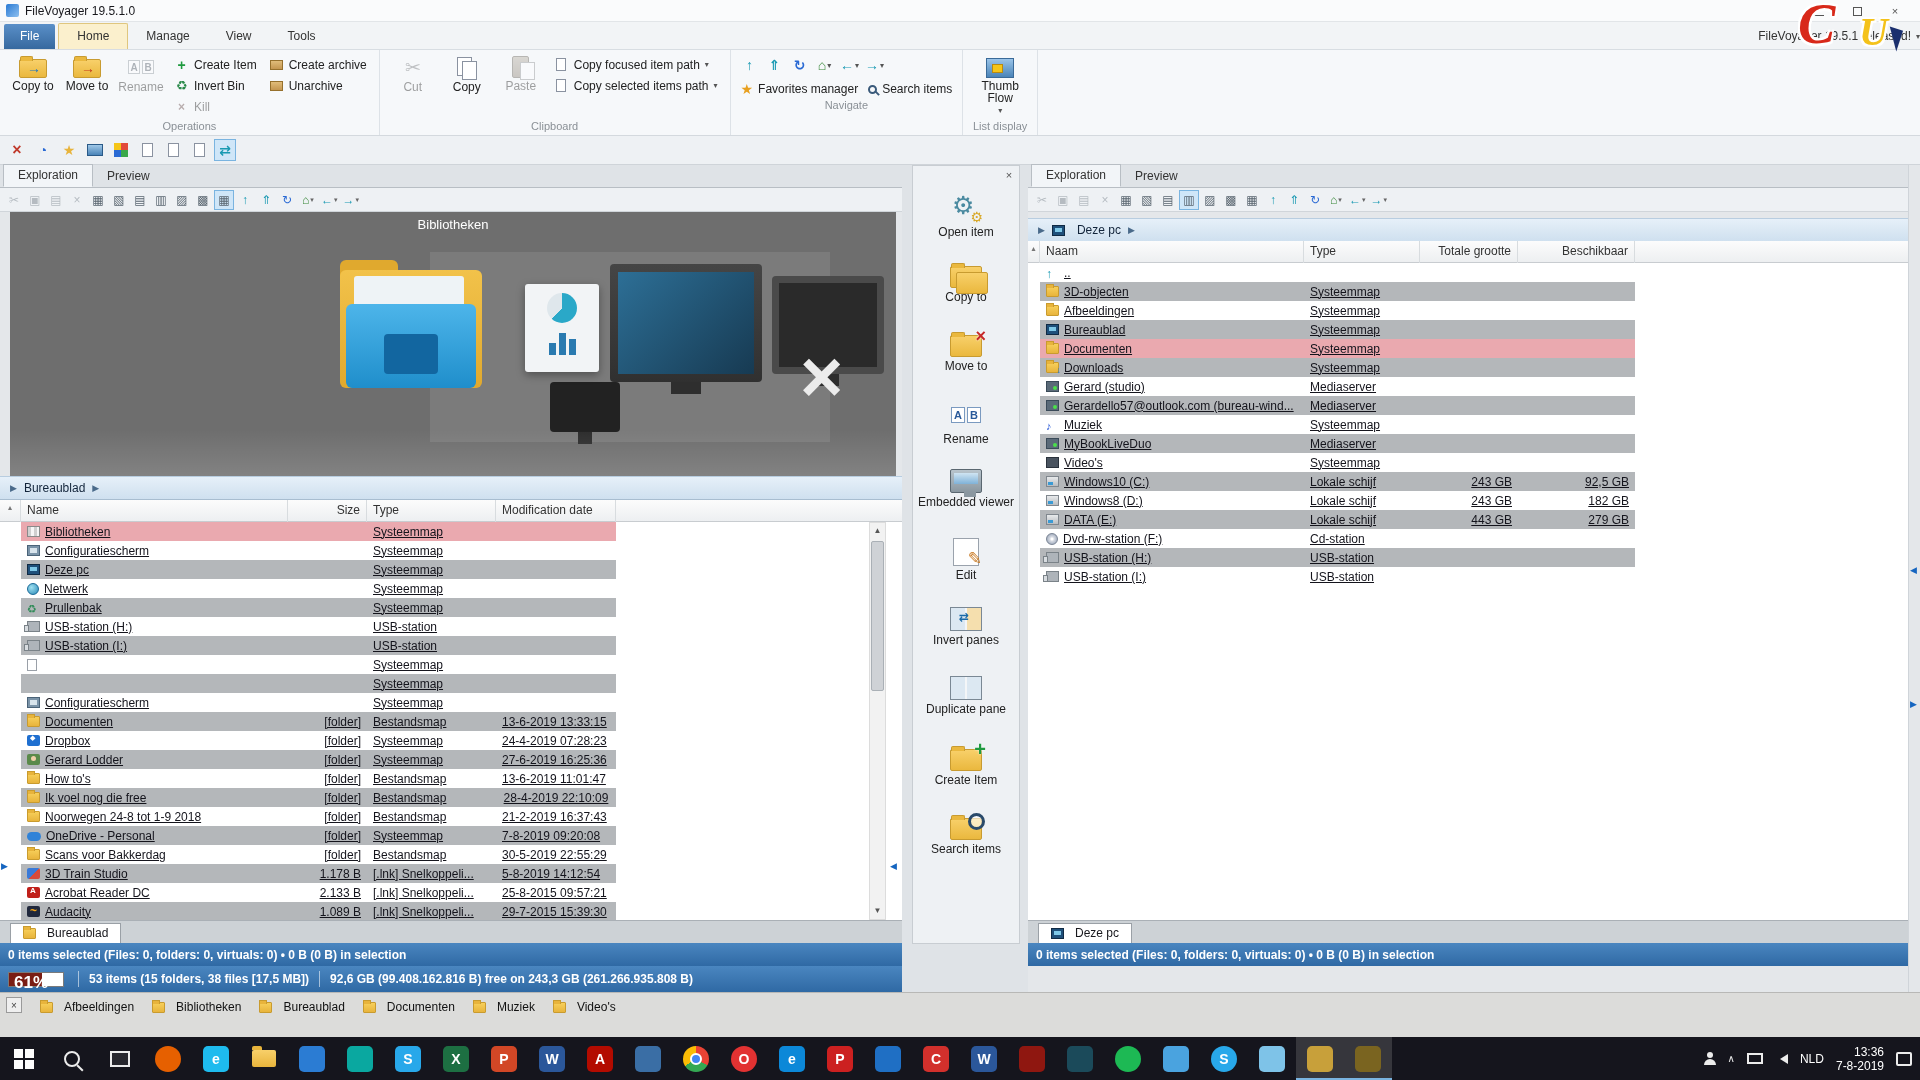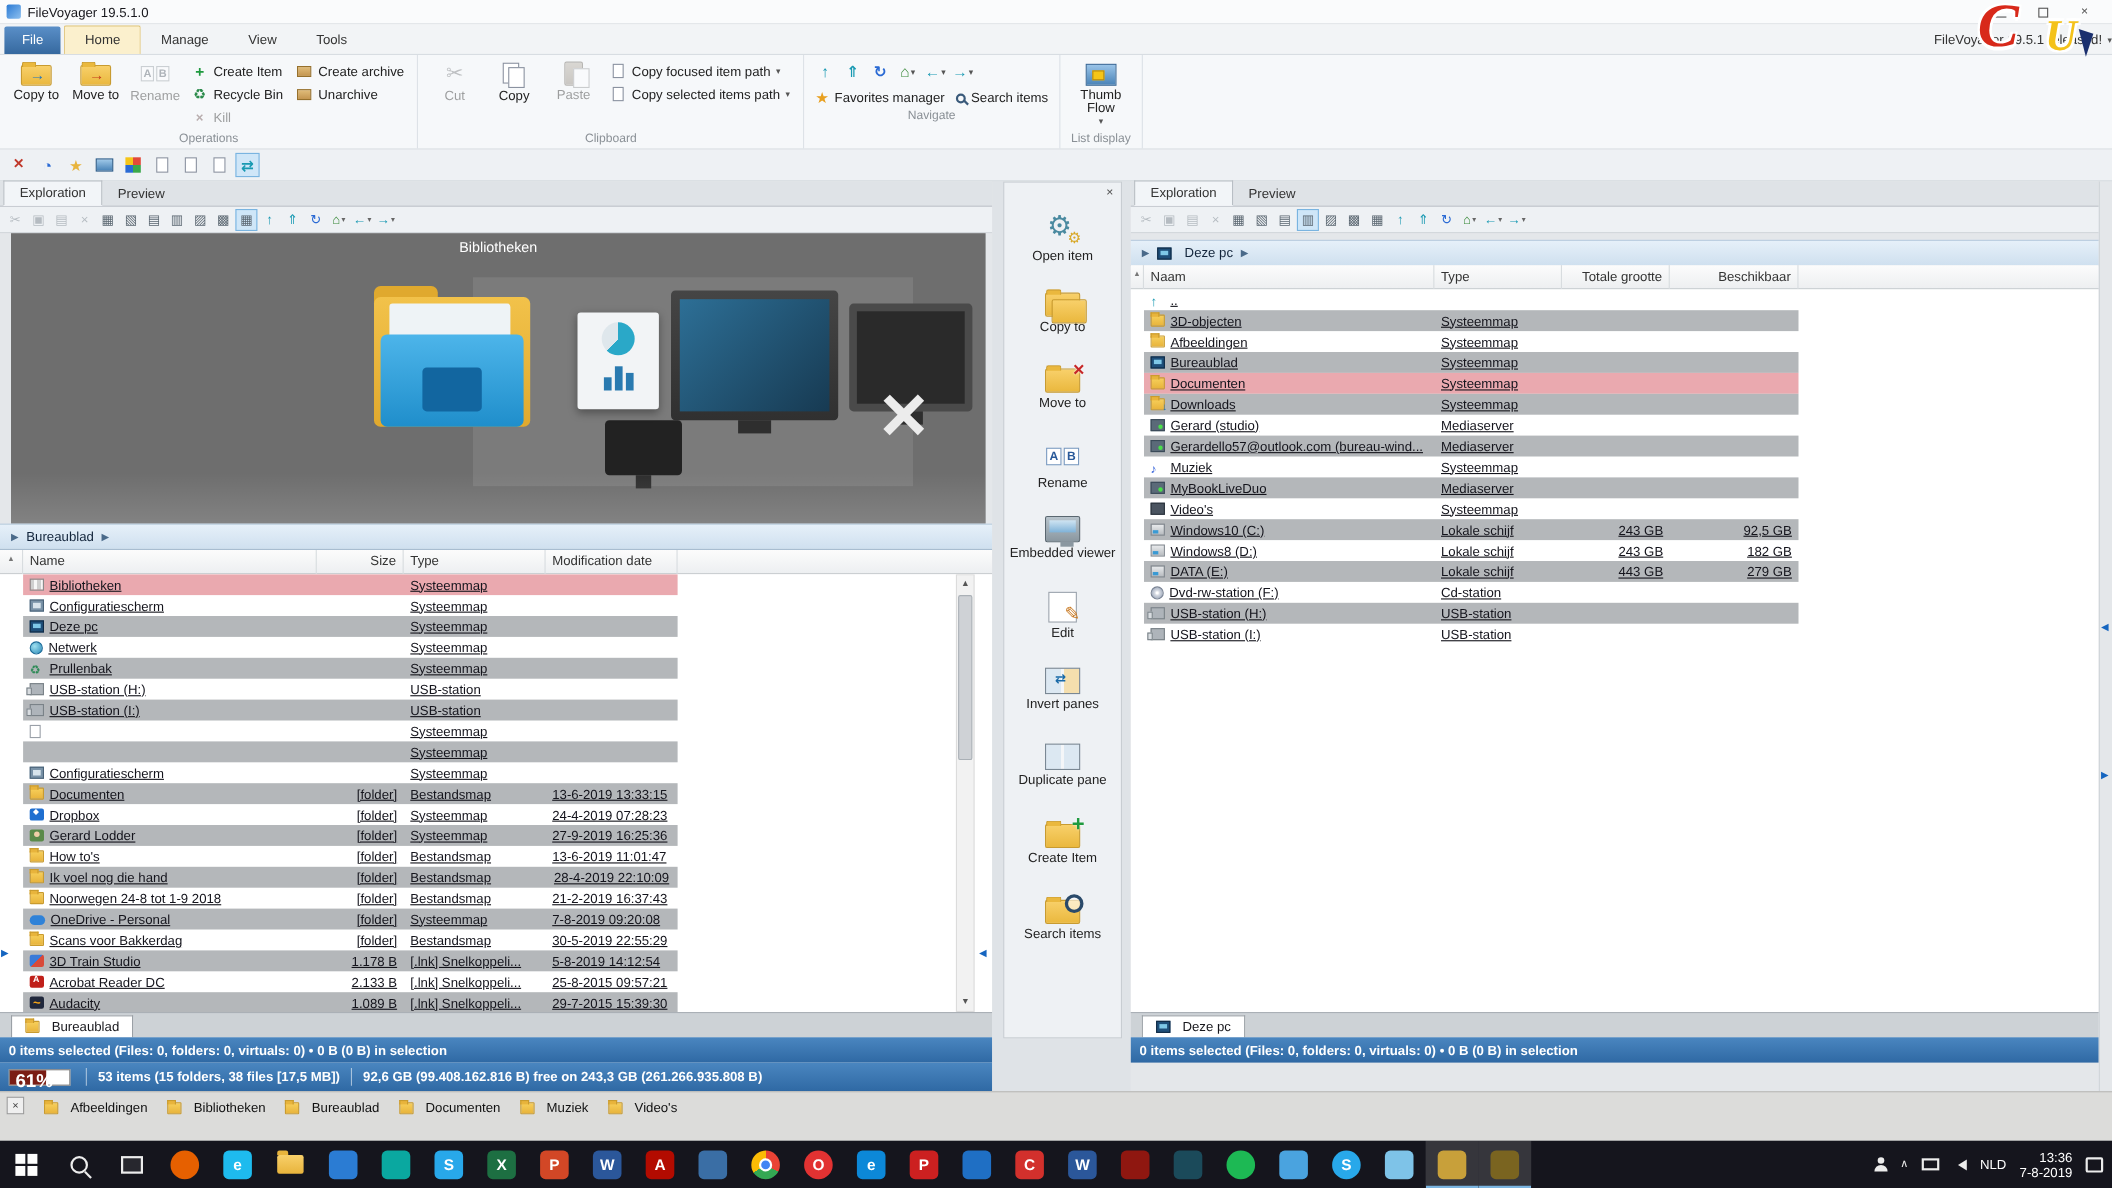--- a/index.html
+++ b/index.html
@@ -315,21 +315,21 @@
             </i>
           <span class="blabel">Rename</span>
         </div>
         <div class="smallcol">
           <div class="smallbtn">
               <i class="sicon s-plus">+</i>
               <span>Create Item</span>
             </div>
           <div class="smallbtn">
               <i class="sicon s-recycle">♻</i>
-              <span>Recycle Bin</span>
+              <span>Invert Bin</span>
             </div>
           <div class="smallbtn dis">
               <i class="sicon s-kill">×</i>
               <span>Kill</span>
             </div>
         </div>
         <div class="smallcol">
           <div class="smallbtn">
               <i class="sicon">
                 <i class="s-box"></i>
@@ -748,42 +748,42 @@
               <i class="fic fic-user"></i>
               <span class="ctext">Gerard Lodder</span>
             </span>
             <span class="lcell cright" style="width: 79px;">
               <span class="ctext">[folder]</span>
             </span>
             <span class="lcell" style="width: 129px;">
               <span class="ctext">Systeemmap</span>
             </span>
             <span class="lcell" style="width: 120px;">
-              <span class="ctext">27-9-2019 16:25:36</span>
+              <span class="ctext">27-6-2019 16:25:36</span>
             </span>
           </div>
           <div class="lrow">
             <span class="lcell" style="width: 267px;">
               <i class="fic fic-folder"></i>
               <span class="ctext">How to's</span>
             </span>
             <span class="lcell cright" style="width: 79px;">
               <span class="ctext">[folder]</span>
             </span>
             <span class="lcell" style="width: 129px;">
               <span class="ctext">Bestandsmap</span>
             </span>
             <span class="lcell" style="width: 120px;">
               <span class="ctext">13-6-2019 11:01:47</span>
             </span>
           </div>
           <div class="lrow ralt">
             <span class="lcell" style="width: 267px;">
               <i class="fic fic-folder"></i>
-              <span class="ctext">Ik voel nog die hand</span>
+              <span class="ctext">Ik voel nog die free</span>
             </span>
             <span class="lcell cright" style="width: 79px;">
               <span class="ctext">[folder]</span>
             </span>
             <span class="lcell" style="width: 129px;">
               <span class="ctext">Bestandsmap</span>
             </span>
             <span class="lcell" style="width: 120px; justify-content: center;">
               <span class="ctext">28-4-2019 22:10:09</span>
             </span>

